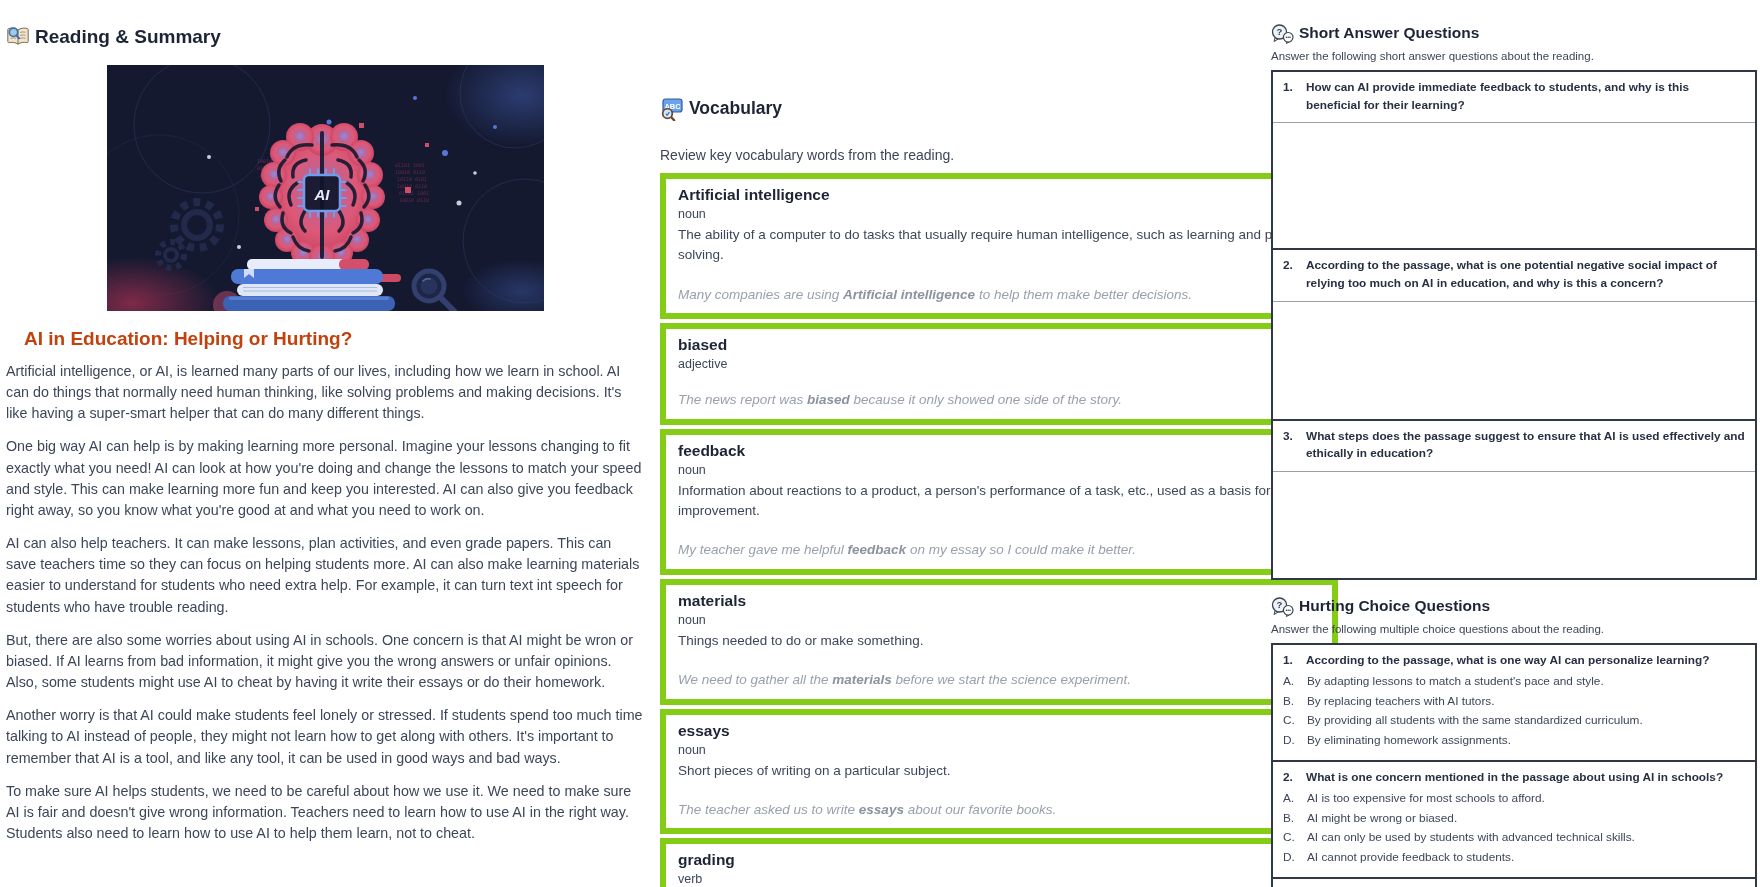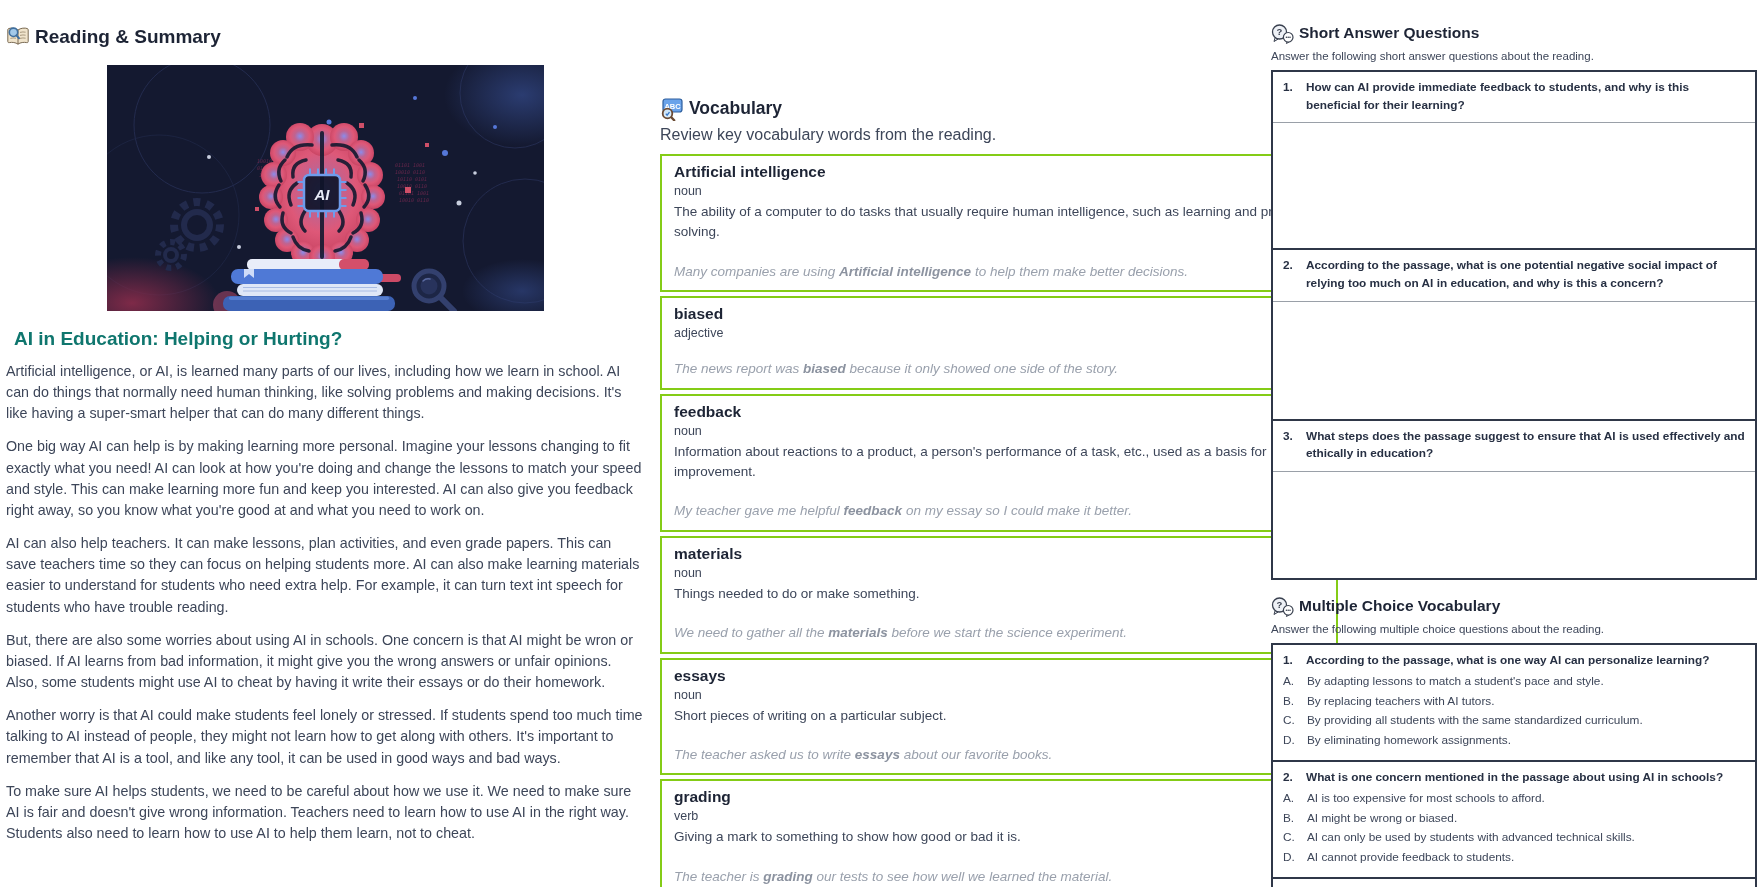--- a/index.html
+++ b/index.html
@@ -8,28 +8,28 @@
     width:1764px; height:887px; position:relative; background:#ffffff;
     font-family:"Liberation Sans", sans-serif; color:#3d4659; overflow:hidden;
   }
   .sec-head { display:flex; align-items:flex-start; gap:5px; }
   .sec-head .ttl { font-weight:bold; color:#1d2435; }
 
   
   .col-left { position:absolute; left:6px; top:26px; width:637px; }
   .col-left .ttl { font-size:19px; }
   .hero-wrap { margin:17px 0 0 101px; width:437px; height:246px;font-style:italic; }
-  .article-title { font-size:19px; font-weight:bold; color:#0f766e; margin:17px 0 11px 8px; }
+  .article-title { font-size:19px; font-weight:bold; color:#c2410c; margin:17px 0 11px 18px; }
   .para { font-size:14.3px; line-height:1.48; margin:0 0 12px 0; color:#3d4659; }
 
   
   .col-mid { position:absolute; left:660px; top:98px; width:678px; }
   .col-mid .ttl { font-size:17.5px; }
-  .vocab-sub { font-size:16px; margin:5px 0 10px 0; }
-  .vcard { border:2px solid #84cc16; background:#fff; padding:7px 12px 9px 12px; margin-bottom:4px; }
+  .vocab-sub { font-size:14px; margin:26px 0 10px 0; }
+  .vcard { border:6px solid #84cc16; background:#fff; padding:7px 12px 9px 12px; margin-bottom:4px; }
   .vword { font-size:15.5px; font-weight:bold; color:#1d2435; margin:0 0 3px 0; }
   .vpos  { font-size:12.5px; margin:0 0 4px 0; }
   .vdef  { font-size:13.5px; line-height:1.5; }
   .vex   { font-size:13.5px; line-height:1.45; font-style:italic; color:#99a0ac; margin-top:19px; }
   .vex .vw { font-weight:bold; color:#8c93a0; }
 
   
   .col-right { position:absolute; left:1271px; top:24px; width:486px; }
   .col-right .ttl { font-size:15.5px; }
   .q-sub { font-size:11.5px; margin:6px 0 8px 0; }
@@ -306,21 +306,21 @@
       <svg width="23" height="20" viewBox="0 0 23 20">
         <path d="M4,14 L3,17.5 L7.2,15" fill="#eef1f6" stroke="#39404f" stroke-width="1" stroke-linejoin="round"></path>
         <circle cx="8.5" cy="8" r="7" fill="#eef1f6" stroke="#39404f" stroke-width="1.3"></circle>
         <text x="8.5" y="11.2" text-anchor="middle" font-size="9.5" font-weight="bold" fill="#39404f" font-family="'Liberation Sans', sans-serif">?</text>
         <path d="M16,17.4 L15.4,19.6 L18.2,17.9" fill="#ffffff" stroke="#39404f" stroke-width="0.9" stroke-linejoin="round"></path>
         <circle cx="17.2" cy="13.3" r="4.8" fill="#ffffff" stroke="#39404f" stroke-width="1.2"></circle>
         <circle cx="15.4" cy="13.3" r="0.8" fill="#39404f"></circle>
           <circle cx="17.2" cy="13.3" r="0.8" fill="#39404f"></circle>
           <circle cx="19" cy="13.3" r="0.8" fill="#39404f"></circle>
       </svg>
-      <span class="ttl">Multiple Choice Vocabulary</span>
+      <span class="ttl">Hurting Choice Questions</span>
     </div>
     <div class="q-sub">Answer the following multiple choice questions about the reading.</div>
 
     <div class="mc-box">
       <div class="mc-item">
         <div class="mc-q">
             <span class="num">1.</span>
             <span>According to the passage, what is one way AI can personalize learning?</span>
           </div>
         <div class="opt">

